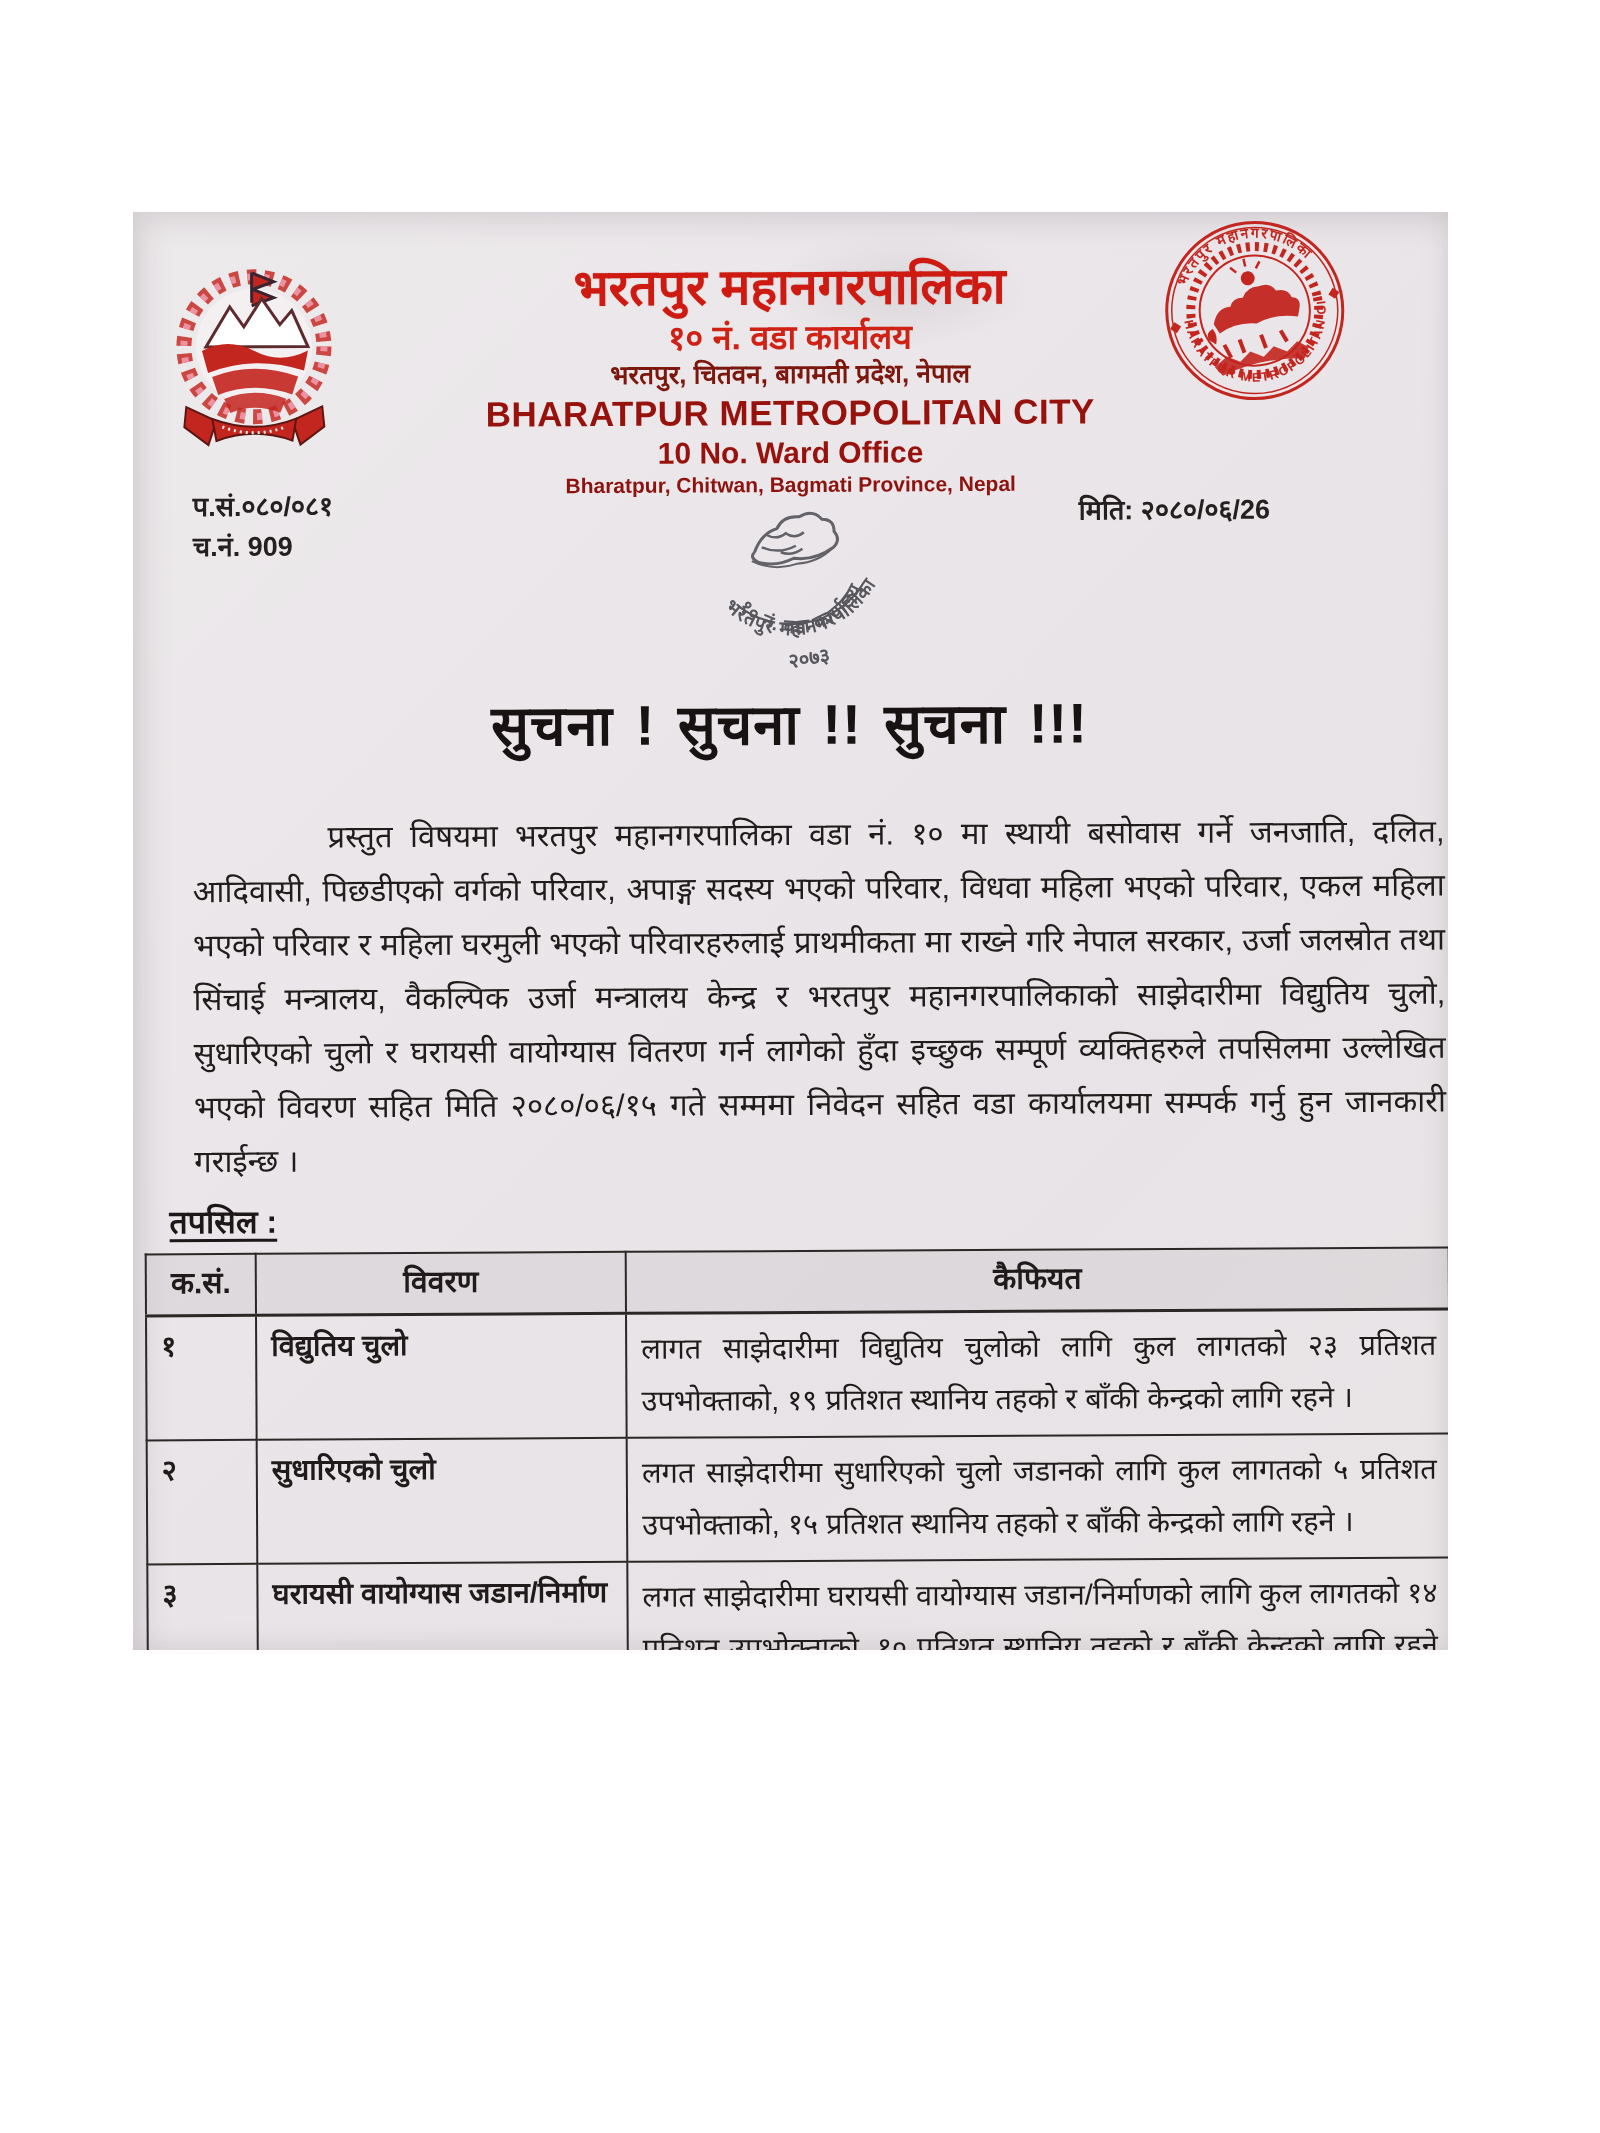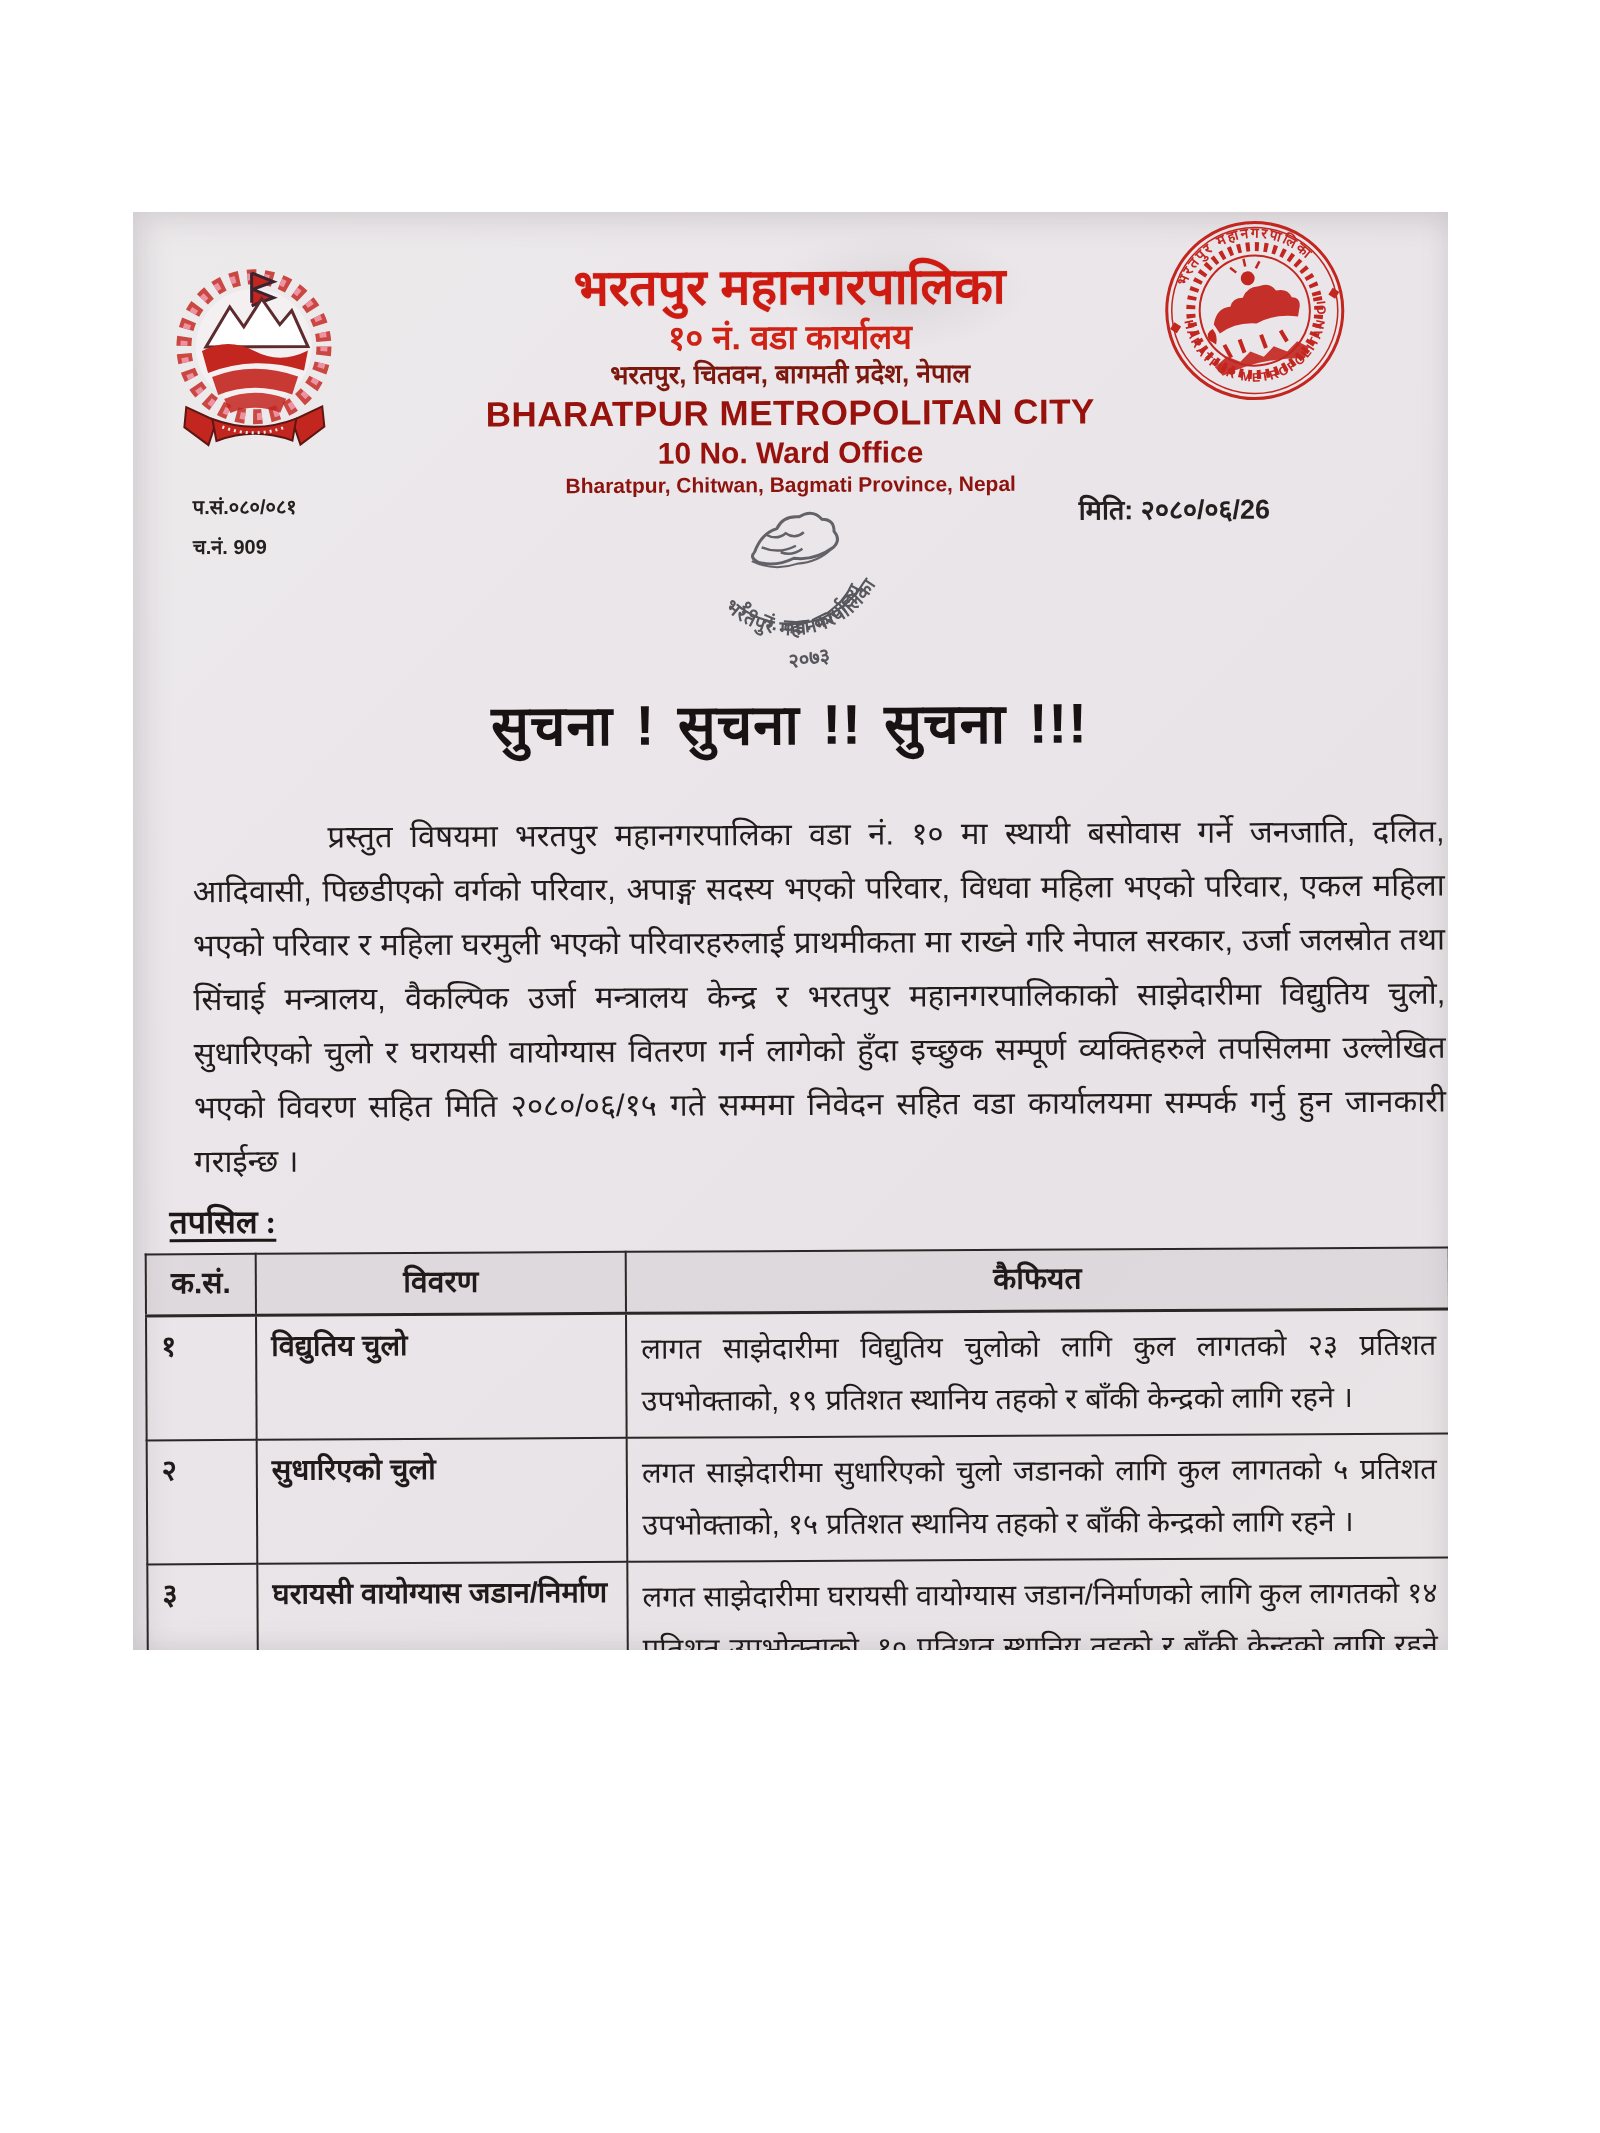--- a/index.html
+++ b/index.html
@@ -18,30 +18,30 @@
   .abs{position:absolute;}
   .dev{font-family:"Liberation Sans","DejaVu Sans",sans-serif;}
   
   .hdr-center{left:295px;top:46px;width:730px;text-align:center;}
   .np-title{font-size:50px;line-height:58px;font-weight:700;color:#ce1a10;text-shadow:0 0 1px rgba(160,20,10,.5);}
   .np-office{font-size:34px;line-height:42px;font-weight:700;color:#cf2114;}
   .np-address{font-size:26px;line-height:33px;font-weight:700;color:#7c170e;}
   .en-title{font-size:35px;line-height:43px;font-weight:800;color:#98120d;letter-spacing:.5px;}
   .en-office{font-size:30px;line-height:37px;font-weight:800;color:#98120d;}
   .en-address{font-size:21px;line-height:27px;font-weight:700;color:#8d130f;}
-  .ref-line{font-size:20px;line-height:40px;font-weight:600;color:#25201f;}
+  .ref-line{font-size:27px;line-height:40px;font-weight:600;color:#25201f;}
   .date-line{font-size:27px;font-weight:600;color:#25201f;}
   
   .notice-title{left:0;top:472px;width:100%;text-align:center;font-size:56px;font-weight:700;color:#181312;letter-spacing:1px;word-spacing:6px;}
   .notice-body{
     left:60px;top:596px;width:1252px;
     font-size:31px;line-height:54px;color:#211c1b;
     text-align:justify;text-indent:135px;font-weight:500;
   }
-  .tapasil{left:35px;top:984px;font-size:32px;font-weight:700;color:#1d1817;text-decoration:underline;text-underline-offset:6px;font-family:Liberation Serif, serif;}
+  .tapasil{left:35px;top:984px;font-size:32px;font-weight:700;color:#1d1817;text-decoration:underline;text-underline-offset:6px;}
   
   table.notice-table{
     position:absolute;left:10px;top:1038px;width:1305px;
     border-collapse:collapse;table-layout:fixed;
     font-size:29px;color:#201b1a;
   }
   table.notice-table th, table.notice-table td{
     border:2px solid #2b2726;vertical-align:top;padding:8px 12px 10px 14px;
   }
   table.notice-table th{

